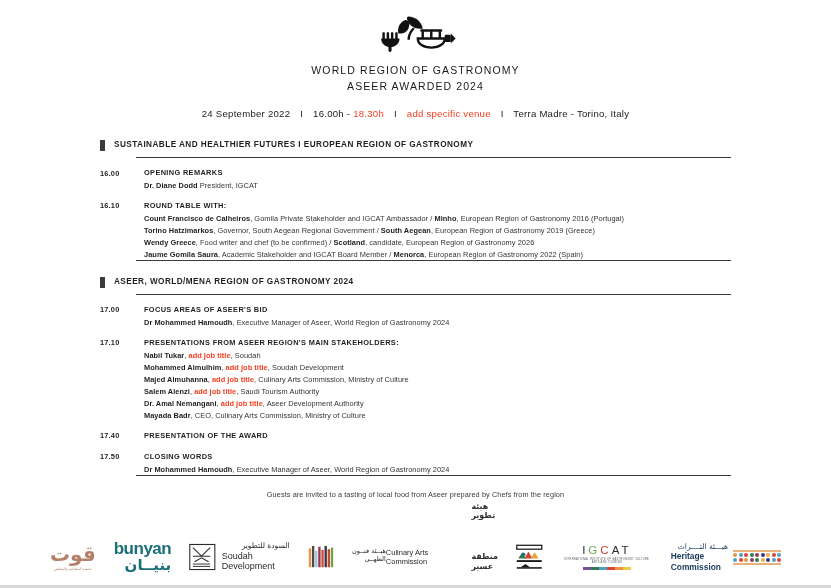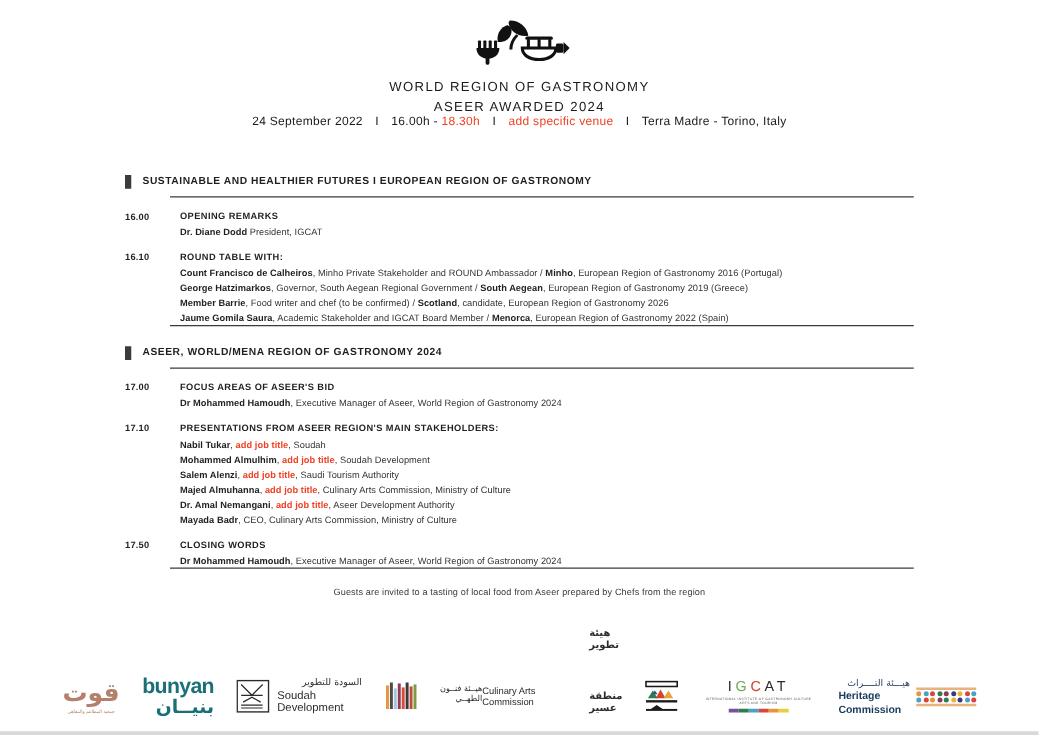--- a/index.html
+++ b/index.html
@@ -27,20 +27,21 @@
   }
   .brand-line1{
     font-size:10.5px;letter-spacing:1.1px;font-weight:400;color:#1a1a1a;
     margin:0 0 4px 0;
   }
   .brand-line2{
     font-size:10.5px;letter-spacing:1.1px;font-weight:400;color:#1a1a1a;
     margin:0;
   }
   .meta{
+    margin-top:16px;
     font-size:9.6px;color:#1a1a1a;letter-spacing:.25px;
   }
   .meta .sep{display:inline-block;padding:0 7px;color:#1a1a1a;}
   .meta .red{color:#f04123;}
   
   .content{
     position:absolute;left:0;right:0;top:140px;
     padding:0 100px 0 100px;
     box-sizing:border-box;
   }
@@ -179,23 +180,23 @@
           <div class="time">16.00</div>
           <div class="entry">
             <div class="heading">OPENING REMARKS</div>
             <div class="line"><b>Dr. Diane Dodd</b><span> President, IGCAT</span></div>
           </div>
         </div>
         <div class="block">
           <div class="time">16.10</div>
           <div class="entry">
             <div class="heading">ROUND TABLE WITH:</div>
-            <div class="line"><b>Count Francisco de Calheiros</b><span>, Minho Private Stakeholder and ROUND Ambassador / </span><b>Minho</b><span>, European Region of Gastronomy 2016 (Portugal)</span></div>
-            <div class="line"><b>George Hatzimarkos</b><span>, Governor, South Aegean Regional Government / </span><b>South Aegean</b><span>, European Region of Gastronomy 2019 (Greece)</span></div>
-            <div class="line"><b>Member Barrie</b><span>, Food writer and chef (to be confirmed) / </span><b>Scotland</b><span>, candidate, European Region of Gastronomy 2026</span></div>
+            <div class="line"><b>Count Francisco de Calheiros</b><span>, Gomila Private Stakeholder and IGCAT Ambassador / </span><b>Minho</b><span>, European Region of Gastronomy 2016 (Portugal)</span></div>
+            <div class="line"><b>Torino Hatzimarkos</b><span>, Governor, South Aegean Regional Government / </span><b>South Aegean</b><span>, European Region of Gastronomy 2019 (Greece)</span></div>
+            <div class="line"><b>Wendy Greece</b><span>, Food writer and chef (to be confirmed) / </span><b>Scotland</b><span>, candidate, European Region of Gastronomy 2026</span></div>
             <div class="line"><b>Jaume Gomila Saura</b><span>, Academic Stakeholder and IGCAT Board Member / </span><b>Menorca</b><span>, European Region of Gastronomy 2022 (Spain)</span></div>
           </div>
         </div>
         <div class="rule-full"></div>
       </div>
       <div class="section-wrap" style="margin-bottom: 0px;">
         <div class="section-head">
           <div class="bar"></div>
           <div class="title">ASEER, WORLD/MENA REGION OF GASTRONOMY 2024</div>
         </div>
@@ -206,24 +207,30 @@
             <div class="heading">FOCUS AREAS OF ASEER'S BID</div>
             <div class="line"><b>Dr Mohammed Hamoudh</b><span>, Executive Manager of Aseer, World Region of Gastronomy 2024</span></div>
           </div>
         </div>
         <div class="block">
           <div class="time">17.10</div>
           <div class="entry">
             <div class="heading">PRESENTATIONS FROM ASEER REGION'S MAIN STAKEHOLDERS:</div>
             <div class="line"><b>Nabil Tukar</b><span>, </span><span class="red">add job title</span><span>, Soudah</span></div>
             <div class="line"><b>Mohammed Almulhim</b><span>, </span><span class="red">add job title</span><span>, Soudah Development</span></div>
+            <div class="line"><b>Majed Almuhanna</b><span>, </span><span class="red">add job title</span><span>, Culinary Arts Commission, Ministry of Culture</span></div>
             <div class="line"><b>Salem Alenzi</b><span>, </span><span class="red">add job title</span><span>, Saudi Tourism Authority</span></div>
-            <div class="line"><b>Majed Almuhanna</b><span>, </span><span class="red">add job title</span><span>, Culinary Arts Commission, Ministry of Culture</span></div>
             <div class="line"><b>Dr. Amal Nemangani</b><span>, </span><span class="red">add job title</span><span>, Aseer Development Authority</span></div>
             <div class="line"><b>Mayada Badr</b><span>, CEO, Culinary Arts Commission, Ministry of Culture</span></div>
+          </div>
+        </div>
+        <div class="block">
+          <div class="time">17.40</div>
+          <div class="entry">
+            <div class="heading">PRESENTATION OF THE AWARD</div>
           </div>
         </div>
         <div class="block">
           <div class="time">17.50</div>
           <div class="entry">
             <div class="heading">CLOSING WORDS</div>
             <div class="line"><b>Dr Mohammed Hamoudh</b><span>, Executive Manager of Aseer, World Region of Gastronomy 2024</span></div>
           </div>
         </div>
         <div class="rule-full"></div>

